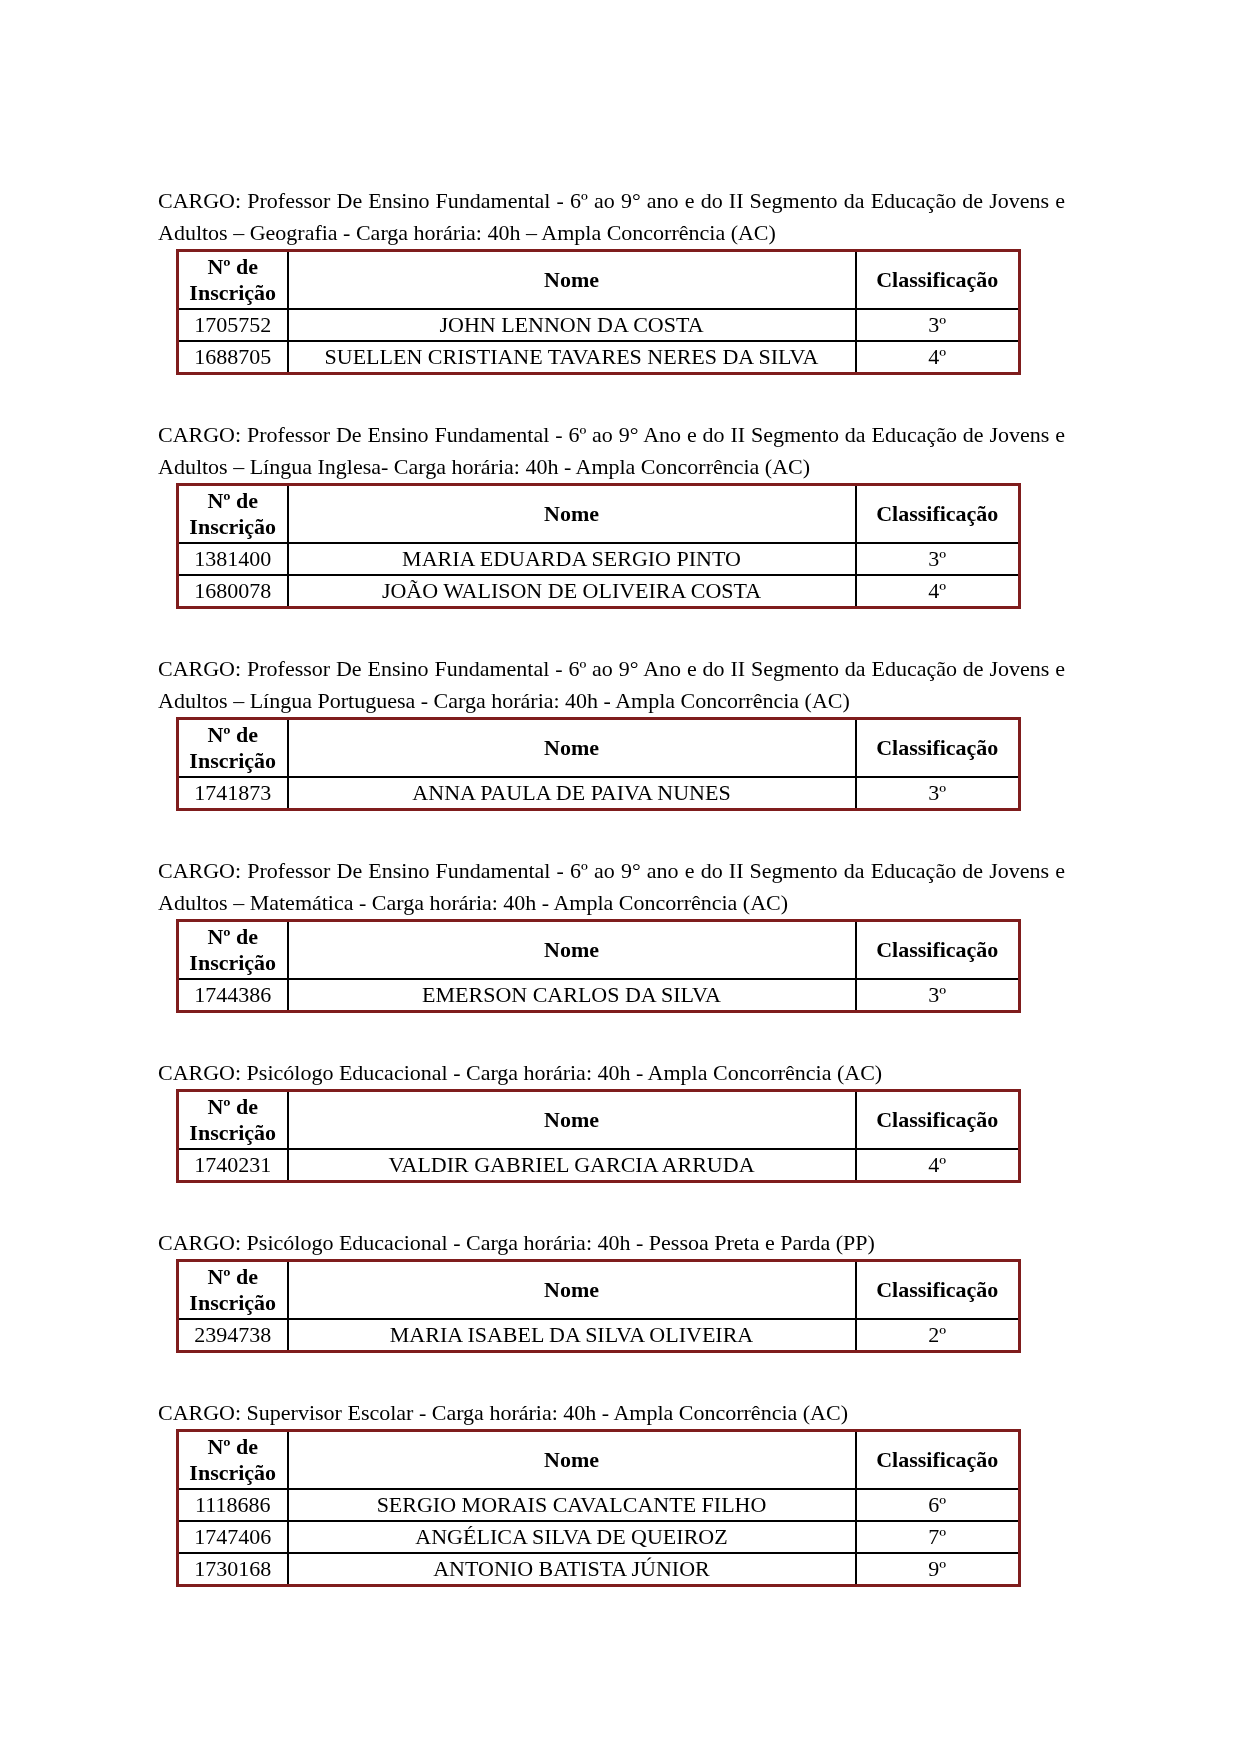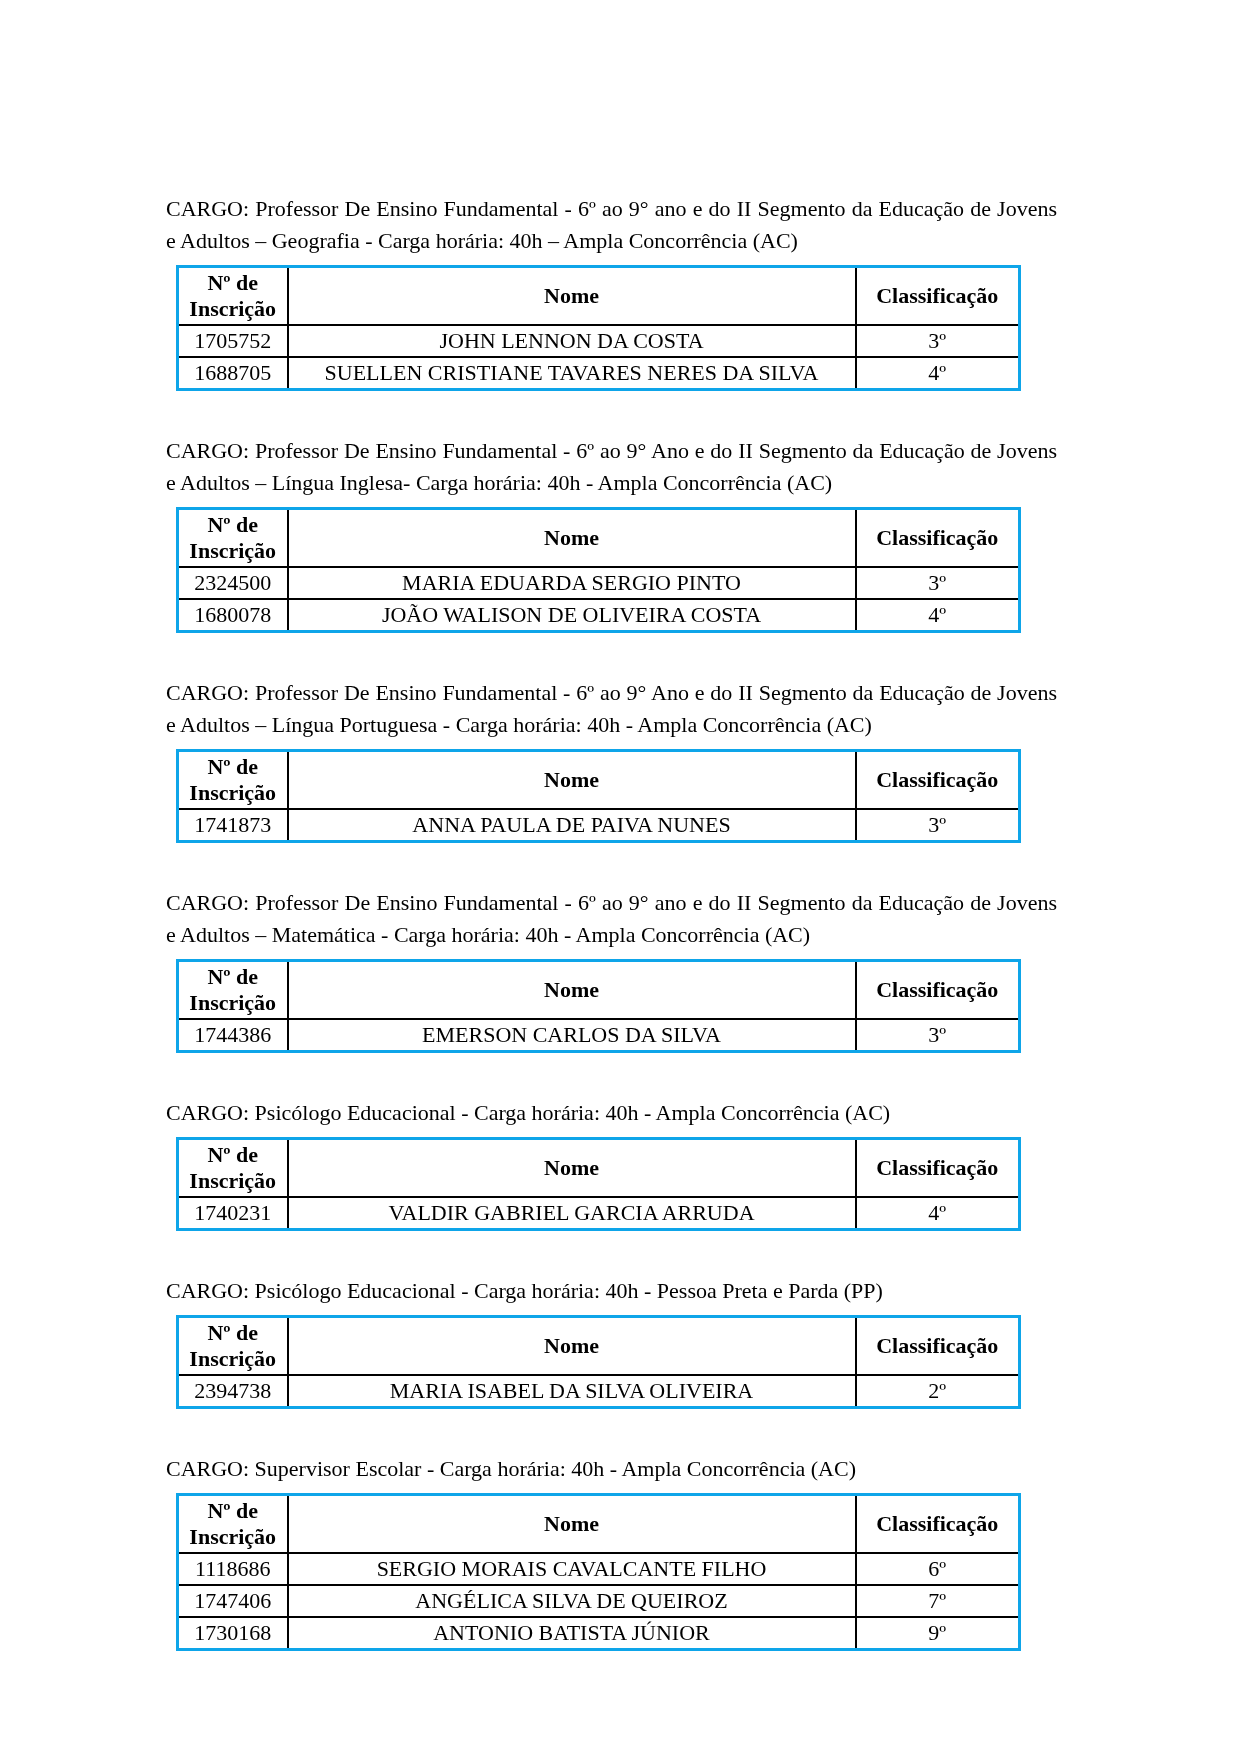--- a/index.html
+++ b/index.html
@@ -16,32 +16,32 @@
   }
   .page {
     box-sizing: border-box;
     width: 1241px;
     height: 1755px;
     padding: 185px 176px 0 158px;
     background: #ffffff;
   }
   .section { margin: 0 0 44px 0; }
   .cargo {
-    margin: 8px;
+    margin: 0;
     font-size: 22px;
     line-height: 32px;
     text-align: justify;
     color: #000000;
   }
   table.results {
     border-collapse: collapse;
     table-layout: fixed;
     width: 842px;
     margin: 0 0 4px 18px;
-    border: 3px solid #0ea5e9;
+    border: 3px solid #7f1d1d;
   }
   table.results col.c1 { width: 110px; }
   table.results col.c2 { width: 568px; }
   table.results col.c3 { width: 164px; }
   table.results th, table.results td {
     border: 2px solid #000000;
     font-size: 22px;
     line-height: 26px;
     text-align: center;
     vertical-align: middle;
@@ -103,21 +103,21 @@
           <th>
             <div>Nº de</div>
             <div>Inscrição</div>
           </th>
           <th>Nome</th>
           <th>Classificação</th>
         </tr>
       </thead>
       <tbody>
         <tr>
-          <td>2324500</td>
+          <td>1381400</td>
           <td>MARIA EDUARDA SERGIO PINTO</td>
           <td>3º</td>
         </tr>
         <tr>
           <td>1680078</td>
           <td>JOÃO WALISON DE OLIVEIRA COSTA</td>
           <td>4º</td>
         </tr>
       </tbody>
     </table>

